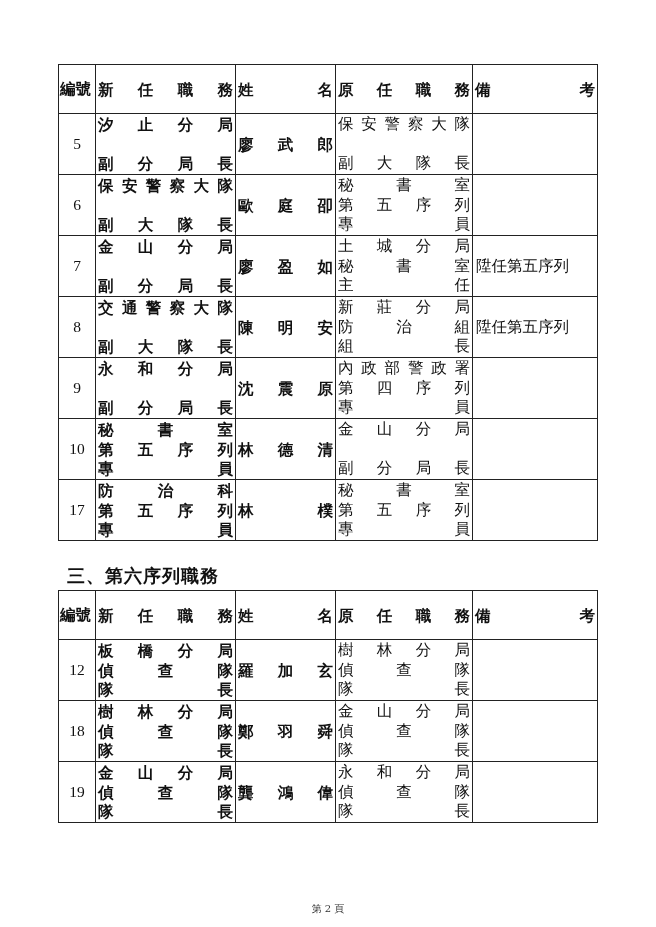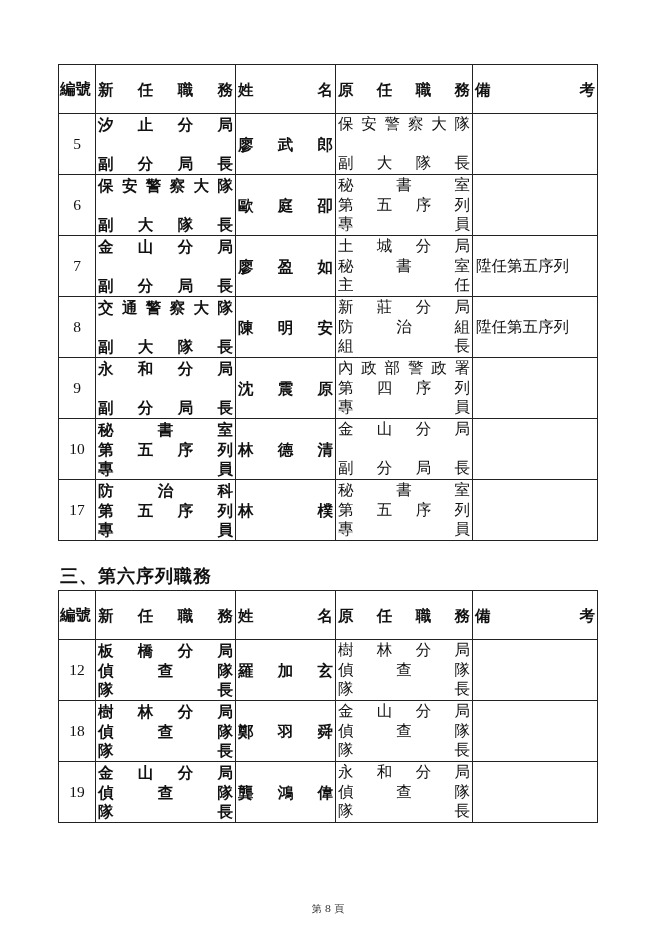--- a/index.html
+++ b/index.html
@@ -12,21 +12,21 @@
   col.c-no { width: 37px; } col.c-new { width: 140px; } col.c-name { width: 100px; }
   col.c-orig { width: 137px; } col.c-note { width: 125px; }
   tr.hdr td { height: 48px; font-weight: bold; }
   tr.row td { height: 60px; }
   .num { text-align: center; font-size: 16px; font-family: "Liberation Serif", serif; }
   .jline { display: flex; justify-content: space-between; line-height: 19px; height: 19px; }
   .cell3 { display: flex; flex-direction: column; justify-content: space-between; height: 58px; }
   .bold { font-weight: bold; }
   .hdr-no { font-size: 14.5px; padding: 0 1px !important; }
   .note { font-size: 15px; padding-left: 3px !important; margin-left: 42px; }
-  .heading { position: absolute; left: 60px; top: 564px; font-size: 18px; font-weight: bold; letter-spacing: 1px; }
+  .heading { position: absolute; left: 67px; top: 564px; font-size: 18px; font-weight: bold; letter-spacing: 1px; }
   .footer { position: absolute; left: 0; width: 656px; top: 902px; text-align: center; font-size: 10px; color: #333; }
 </style>
 </head>
 <body>
 
 <table class="roster t1">
   <colgroup>
       <col class="c-no">
       <col class="c-new">
       <col class="c-name">
@@ -590,13 +590,13 @@
               <span>隊</span>
               <span>長</span>
             </div>
           </div>
         </td>
         <td class="note"></td>
       </tr>
     </tbody>
 </table>
 
-<div class="footer">第 8 頁</div>
+<div class="footer">第 2 頁</div>
 
 </body></html>

